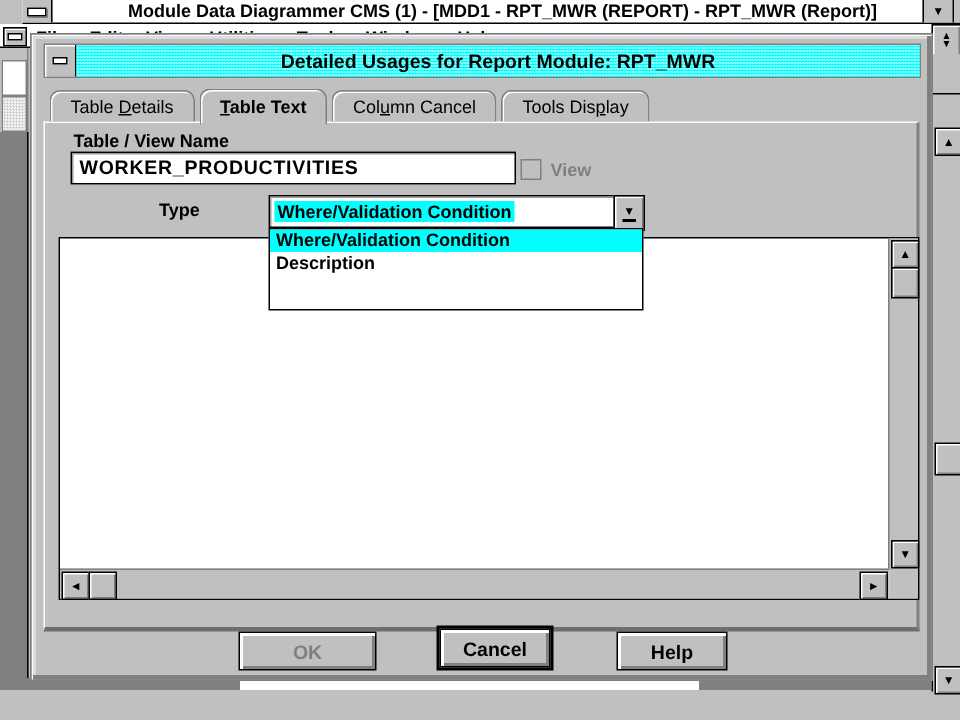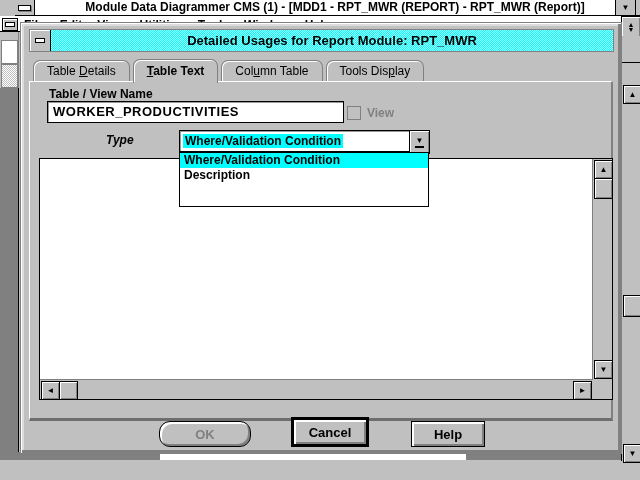--- a/index.html
+++ b/index.html
@@ -99,21 +99,21 @@
   .ta-hscroll{position:absolute;left:0;bottom:0;right:19px;height:19px;background:#C0C0C0;border-top:1px solid #808080;}
   .ta-hs-left{position:absolute;left:1px;top:1px;}
   .ta-hs-thumb{position:absolute;left:19px;top:1px;}
   .ta-hs-right{position:absolute;right:1px;top:1px;}
   .ta-corner{position:absolute;right:0;bottom:0;width:19px;height:19px;background:#C0C0C0;}
 
   
   .btn{background:#C0C0C0;border:1px solid #000;
        box-shadow:inset 1px 1px 0 #fff,inset 2px 2px 0 #fff,inset -1px -1px 0 #808080,inset -2px -2px 0 #808080;
        display:flex;align-items:center;justify-content:center;font-size:13px;z-index:2;}
-  .btn-ok{left:138px;top:398px;width:90px;height:24px;color:#808080;border-radius:11px;}
+  .btn-ok{left:138px;top:398px;width:90px;height:24px;color:#808080;}
   .btn-cancel{left:272px;top:396px;width:72px;height:24px;outline:2px solid #000;outline-offset:0px;}
   .btn-help{left:390px;top:398px;width:72px;height:24px;}
 </style>
 </head>
 <body>
 
 <div class="screen">
 
   <div class="abs titlebar">
     <div class="abs title-text">Module Data Diagrammer CMS (1) - [MDD1 - RPT_MWR (REPORT) - RPT_MWR (Report)]</div>
@@ -184,36 +184,36 @@
     </div>
 
     <div class="abs tabs">
       <div class="tab">
         <span><span>Table </span><span class="u">D</span><span>etails</span></span>
       </div>
       <div class="tab active">
         <span><span></span><span class="u">T</span><span>able Text</span></span>
       </div>
       <div class="tab">
-        <span><span>Col</span><span class="u">u</span><span>mn Table</span></span>
+        <span><span>Col</span><span class="u">u</span><span>mn Cancel</span></span>
       </div>
       <div class="tab">
         <span><span>Tools Dis</span><span class="u">p</span><span>lay</span></span>
       </div>
     </div>
 
     <div class="abs panel"></div>
 
     <div class="abs lbl" style="left:28px;top:64px;z-index:2;">Table / View Name</div>
     <div class="abs input input-tvn">WORKER_PRODUCTIVITIES</div>
 
     <div class="abs checkbox"></div>
     <div class="abs lbl lbl-view">View</div>
 
-    <div class="abs lbl" style="left:85px;top:110px;z-index:2;font-style:italic;">Type</div>
+    <div class="abs lbl" style="left:85px;top:110px;z-index:2;">Type</div>
     <div class="abs input combo-text">
       <span class="combo-sel">Where/Validation Condition</span>
     </div>
     <div class="abs combo-btn">
       <span class="arrow">▼</span>
       <span class="combo-bar"></span>
     </div>
 
     <div class="abs droplist">
       <div class="opt selected">Where/Validation Condition</div>

